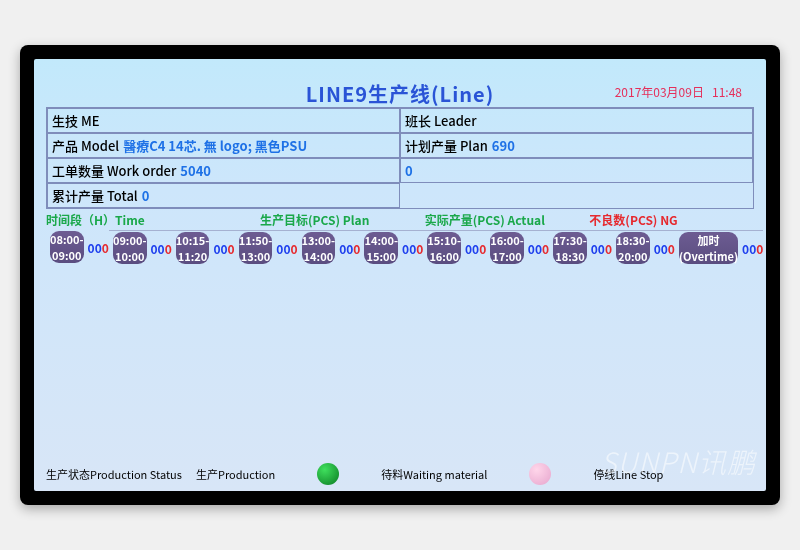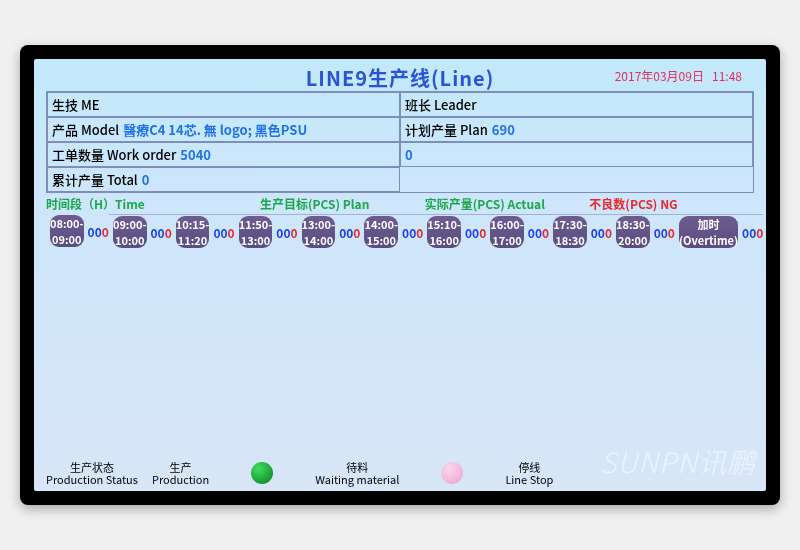--- a/index.html
+++ b/index.html
@@ -20,21 +20,21 @@
     padding:14px;
     box-shadow:0 4px 12px rgba(0,0,0,.3);
   }
   .screen {
     width:100%;
     height:100%;
     background:linear-gradient(180deg,#c2e9fb 0%, #cde6fb 30%, #d8e6f7 100%);
     position:relative;
     overflow:hidden;
     border-radius:2px;
-    padding:4px 12px 6px;
+    padding:20px 12px 6px;
     display:flex;
     flex-direction:column;
   }
   .titlebar {
     text-align:center;
     position:relative;
     height:28px;
   }
   .title {
     color:#2a54d6;
@@ -99,21 +99,21 @@
   .num.actual { color:#1e3fee; }
   .num.ng { color:#e62a2f; }
   .row + .row { border-top:1px solid #a5b1d1; }
   .status {
     display:flex;
     align-items:center;
     gap:14px;
     margin-top:6px;
     font-size:11px;
   }
-  .status .blk { display:flex; flex-direction:column; align-items:center; line-height:1.1;}
+  .status .blk { display:flex; flex-direction:row; align-items:center; line-height:1.1;}
   .dot { width:22px;height:22px;border-radius:50%; margin:0 28px;}
   .dot.green{background:radial-gradient(circle at 35% 30%,#3fe05d,#0a7a22);}
   .dot.pink{background:radial-gradient(circle at 35% 30%,#ffd6ea,#e6a5cd);}
   .watermark {
     position:absolute;
     right:10px;
     bottom:10px;
     font-size:28px;
     color:rgba(255,255,255,.55);
     font-style:italic;

